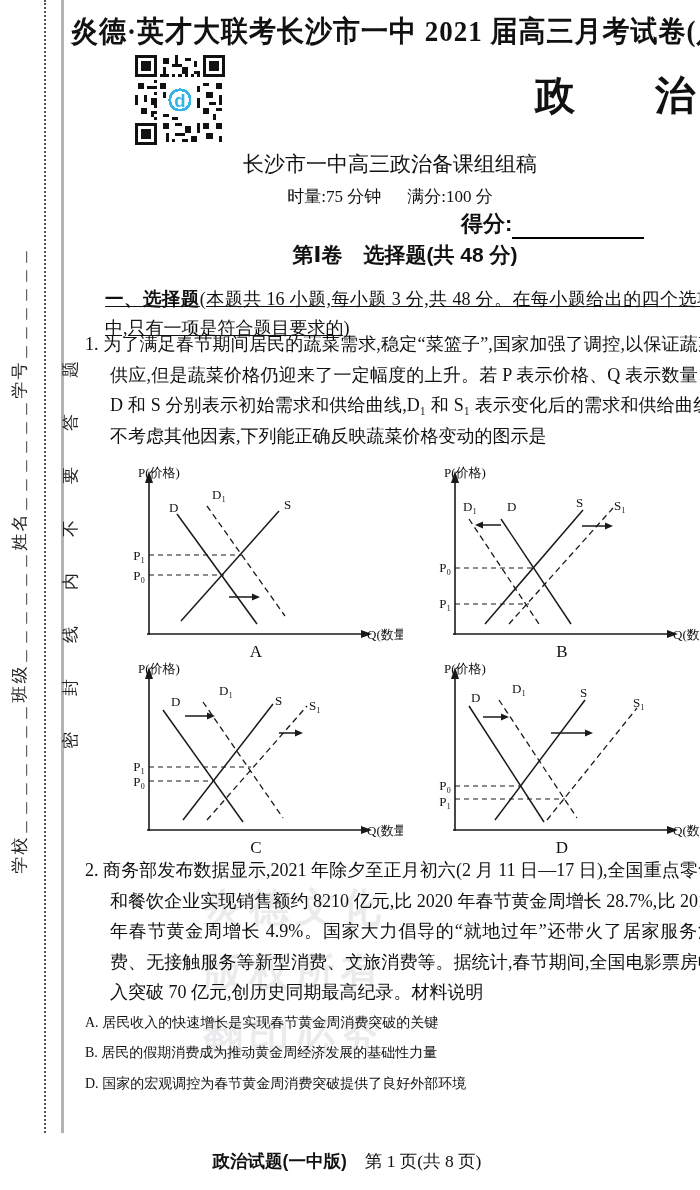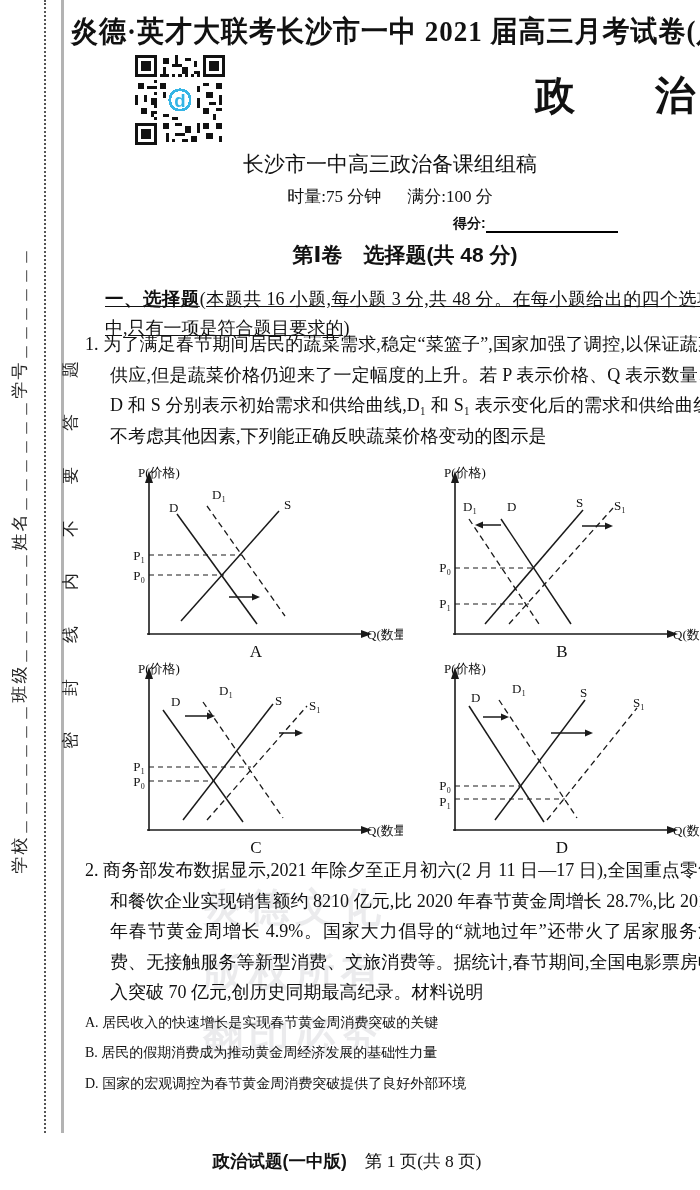--- a/index.html
+++ b/index.html
@@ -40,21 +40,21 @@
   }
   .byline{
     position:absolute;top:150px;left:0;width:100%;text-align:center;
     font-size:21px;font-weight:normal;
   }
   .meta{
     position:absolute;top:185px;left:0;width:100%;text-align:center;
     font-size:17px;
   }
   .meta .gap{display:inline-block;width:26px;}
-  .score-row{position:absolute;top:209px;left:368px;font-size:14px;font-weight:bold;}
+  .score-row{position:absolute;top:209px;left:376px;font-size:22px;font-weight:bold;}
   .score-blank{
     display:inline-block;width:132px;height:22px;vertical-align:bottom;
     border-bottom:2px solid #000;
   }
   .section-title{
     position:absolute;top:241px;left:15px;width:100%;text-align:center;
     font-size:21px;font-weight:bold;
   }
   .intro{
     position:absolute;top:272px;left:8px;width:610px;margin:12px;

